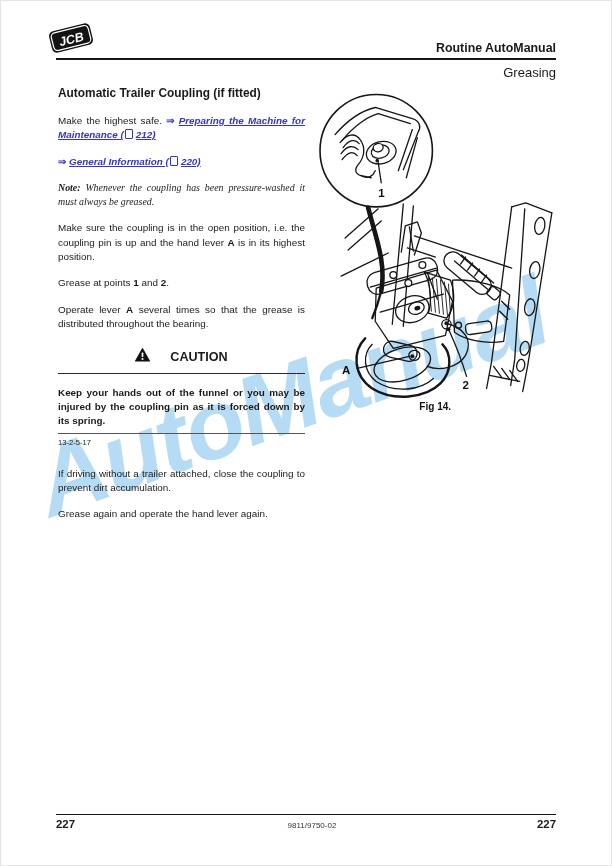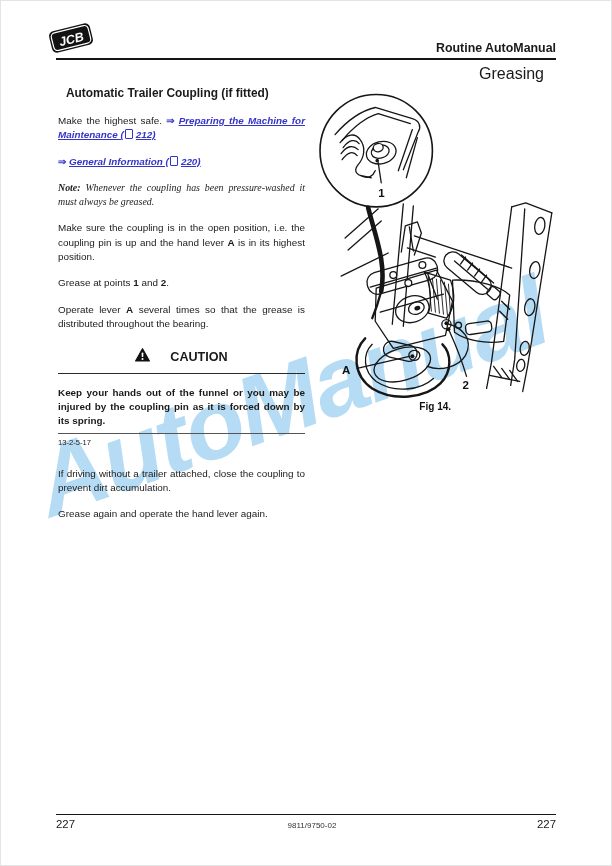--- a/index.html
+++ b/index.html
@@ -5,24 +5,24 @@
   html,body{margin:0;padding:0;background:#f2f2f2;}
   .page{
     width:612px;height:866px;position:relative;background:#fff;overflow:hidden;
     font-family:"Liberation Sans",sans-serif;color:#1a1a1a;
     border:1px solid #e4e4e4;box-sizing:border-box;margin:0 auto;
   }
   
   .jcb-logo{position:absolute;left:42px;top:18px;z-index:2;}
   .header-title{position:absolute;right:55px;top:40px;font-size:12.4px;font-weight:bold;z-index:2;}
   .header-rule{position:absolute;left:55px;right:55px;top:57px;border-top:2px solid #151515;z-index:2;}
-  .header-sub{position:absolute;right:67px;top:64px;font-size:16px;z-index:2;}
+  .header-sub{position:absolute;right:55px;top:64px;font-size:13px;z-index:2;}
   
   .text-col{position:absolute;left:57px;top:85px;width:247px;z-index:2;font-size:9.9px;line-height:14.3px;}
-  .section-title{font-size:11.9px;font-weight:bold;margin:0 8px 14px;line-height:14px;}
+  .section-title{font-size:11.9px;font-weight:bold;margin:0 0 14px;line-height:14px;}
   .text-col p{margin:0 0 12px;text-align:justify;}
   .note{font-style:italic;font-family:Liberation Serif, serif;}
   .note b{font-style:italic;}
   .xlink{color:#3434c8;font-weight:bold;font-style:italic;cursor:pointer;}
   .xlink .lbl{text-decoration:underline;}
   .arrow{color:#3434c8;font-weight:bold;text-decoration:none;font-style:normal;}
   .page-icon{display:inline-block;width:6px;height:8px;border:1.2px solid currentColor;border-radius:1px;margin:0 3px 0 1px;vertical-align:-1px;}
   .caution-head{display:flex;align-items:center;justify-content:center;gap:20px;font-weight:bold;font-size:12.6px;margin:17px 0 7px;}
   .warning-icon{display:inline-block;}
   .rule{border:none;border-top:1.5px solid #2a2a2a;margin:0 0 7px;}
@@ -37,21 +37,21 @@
   
   .watermark{
     position:absolute;left:54px;top:434px;z-index:1;line-height:1;white-space:nowrap;
     font-size:97px;font-weight:bold;font-style:italic;letter-spacing:-2px;
     color:#b5dcf4;transform:rotate(-19.5deg);transform-origin:0% 100%;
     user-select:none;pointer-events:none;
   }
   
   .footer-rule{position:absolute;left:55px;right:55px;top:813px;border-top:1.8px solid #151515;z-index:2;}
   .footer-row{position:absolute;left:55px;right:55px;top:817px;display:flex;justify-content:space-between;align-items:baseline;z-index:2;}
-  .footer-page{font-size:11.4px;font-weight:normal;text-align:right;}
+  .footer-page{font-size:11.4px;font-weight:bold;text-align:right;}
   .footer-doc{font-size:8px;color:#333;margin-left:12px;}
 </style>
 </head>
 <body>
 
 <div class="page">
 
   <div class="watermark">AutoManual</div>
 
   <div class="jcb-logo">

